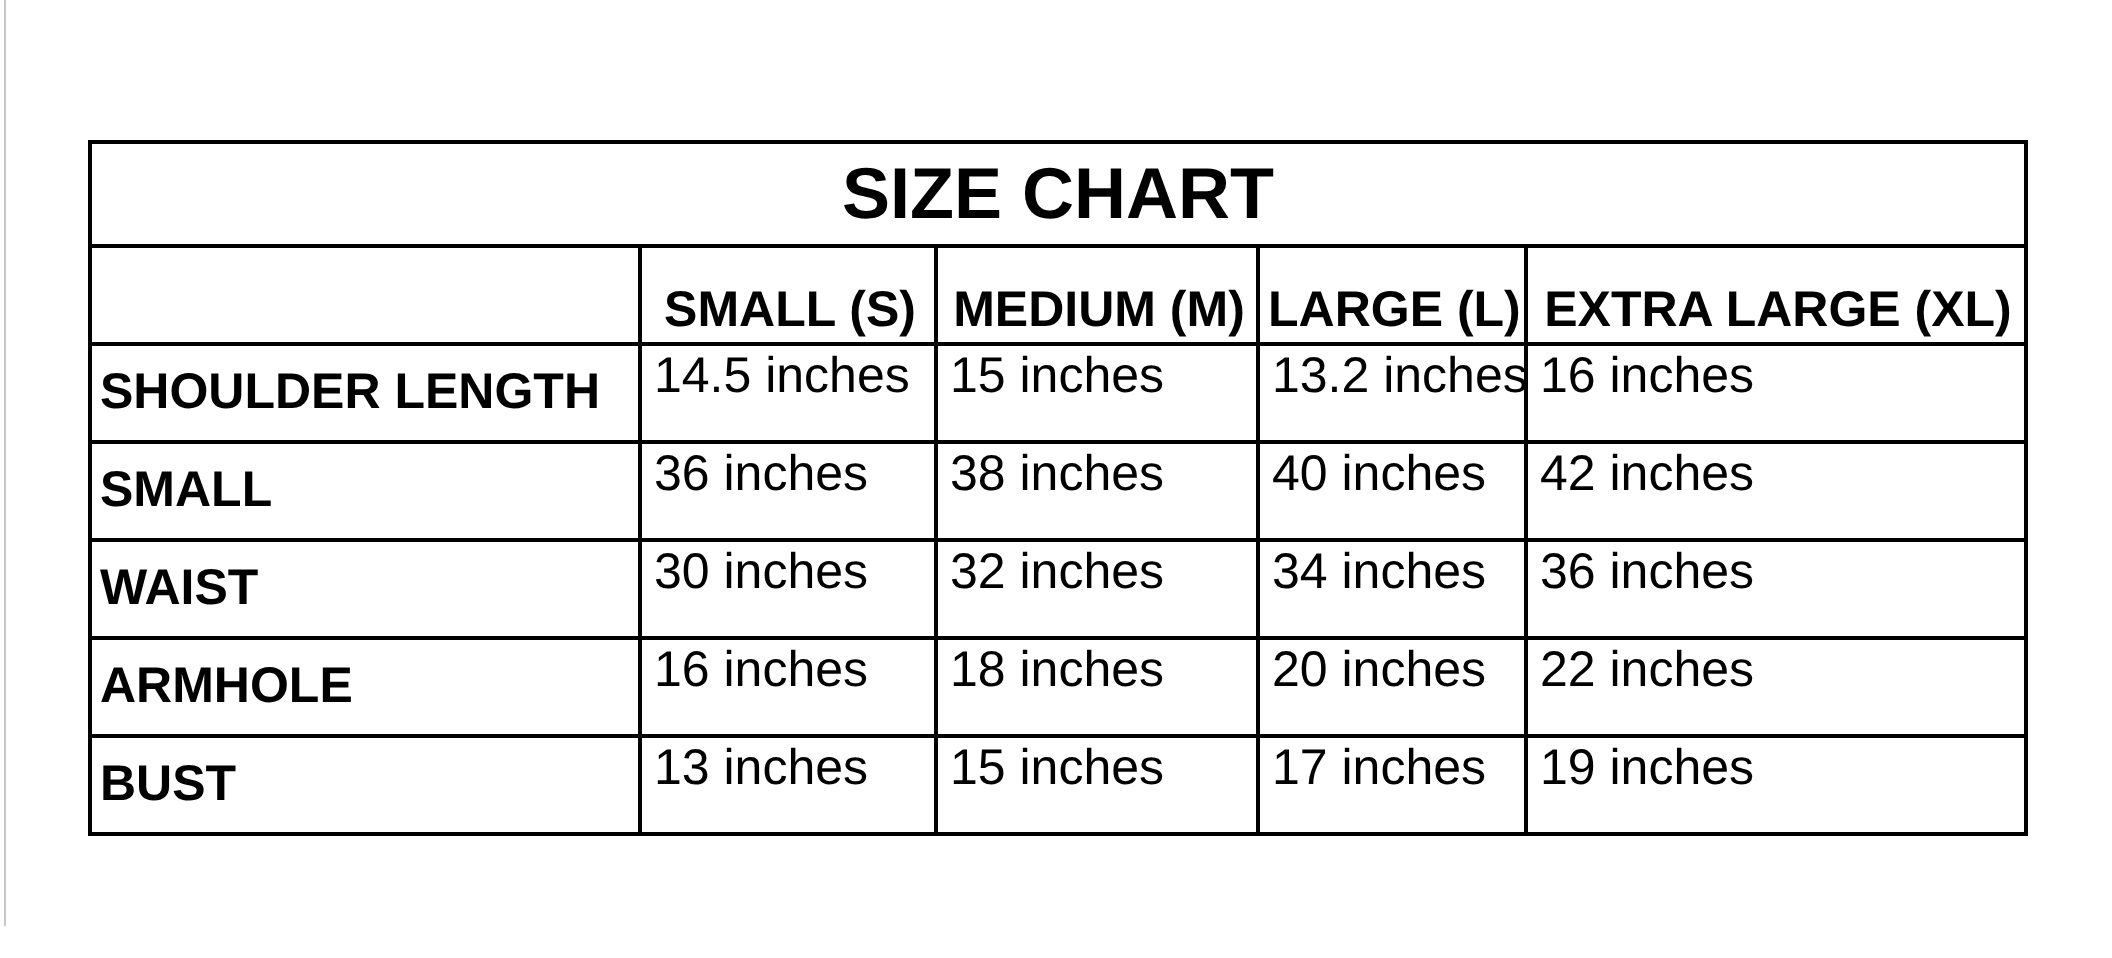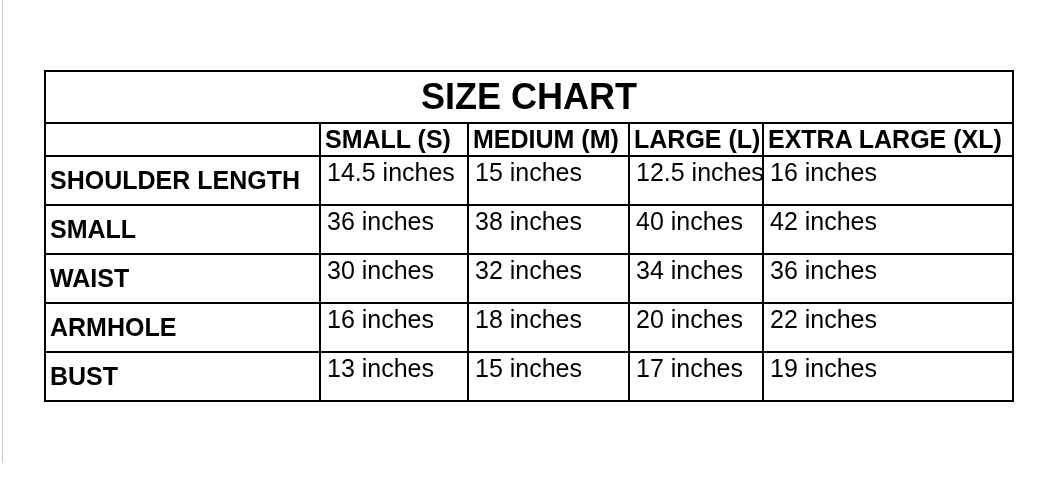--- a/index.html
+++ b/index.html
@@ -45,22 +45,22 @@
     height: 48px;
     text-align: center;
     font-size: 36px;
     font-weight: bold;
     letter-spacing: 0px;
   }
   td.header-cell {
     height: 31px;
     font-size: 25px;
     font-weight: bold;
-    padding: 0 2px 0 4px;
-    text-align: left;
+    padding: 16px 2px 0 4px;
+    text-align: center;
   }
   td.label-cell {
     height: 31px;
     font-size: 25px;
     font-weight: bold;
     padding: 0 2px 0 4px;
     text-align: left;
     margin-top: 34px;
   }
   td.value-cell {
@@ -93,21 +93,21 @@
         <td class="header-cell"></td>
         <td class="header-cell">SMALL (S)</td>
         <td class="header-cell">MEDIUM (M)</td>
         <td class="header-cell">LARGE (L)</td>
         <td class="header-cell">EXTRA LARGE (XL)</td>
       </tr>
       <tr>
         <td class="label-cell">SHOULDER LENGTH</td>
         <td class="value-cell">14.5 inches</td>
         <td class="value-cell">15 inches</td>
-        <td class="value-cell">12.5 inches</td>
+        <td class="value-cell">13.2 inches</td>
         <td class="value-cell">16 inches</td>
       </tr>
       <tr>
         <td class="label-cell">SMALL</td>
         <td class="value-cell">36 inches</td>
         <td class="value-cell">38 inches</td>
         <td class="value-cell">40 inches</td>
         <td class="value-cell">42 inches</td>
       </tr>
       <tr>

